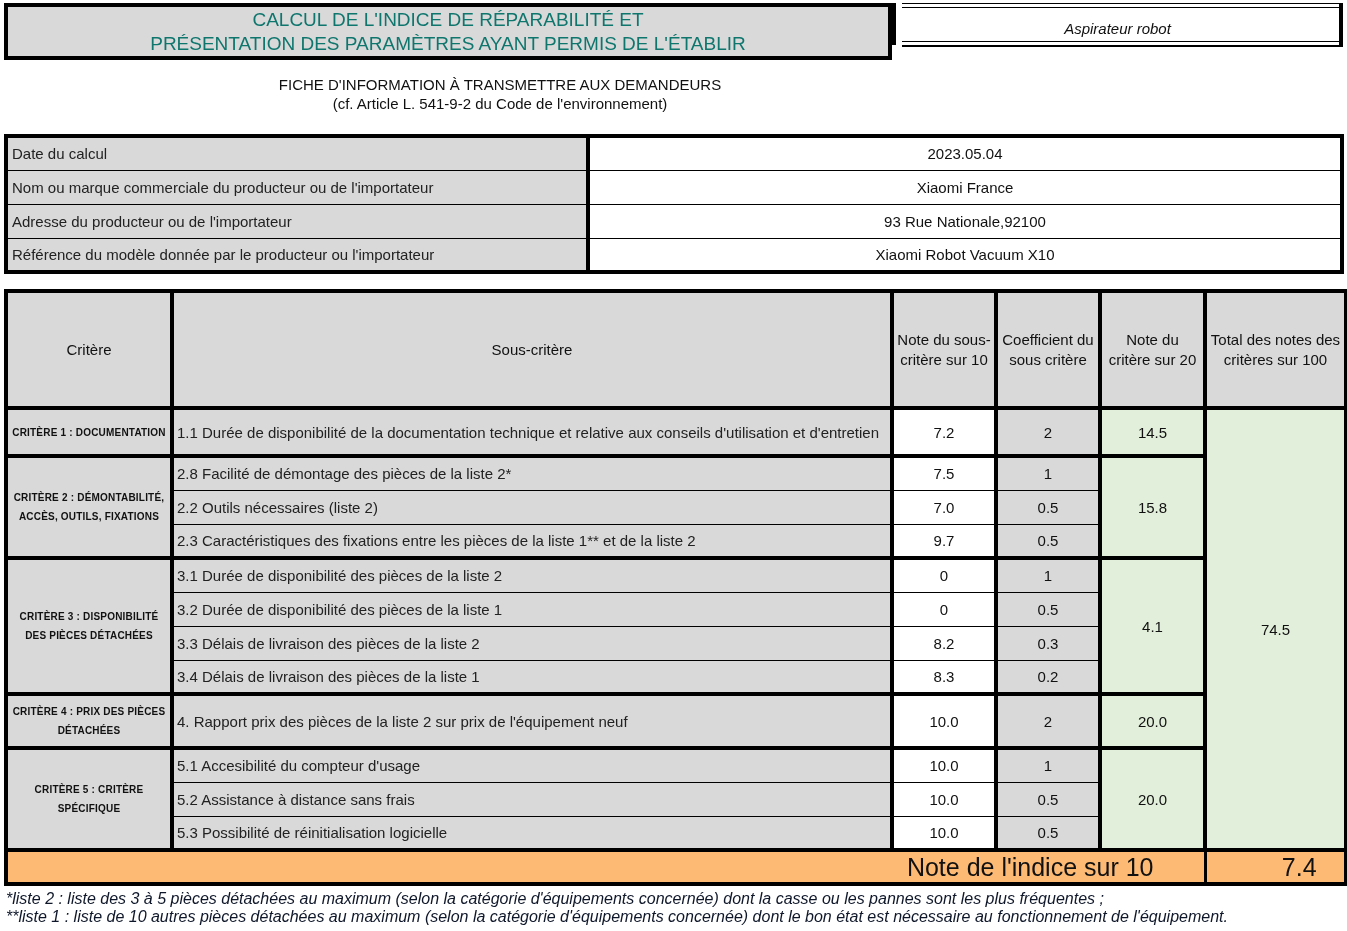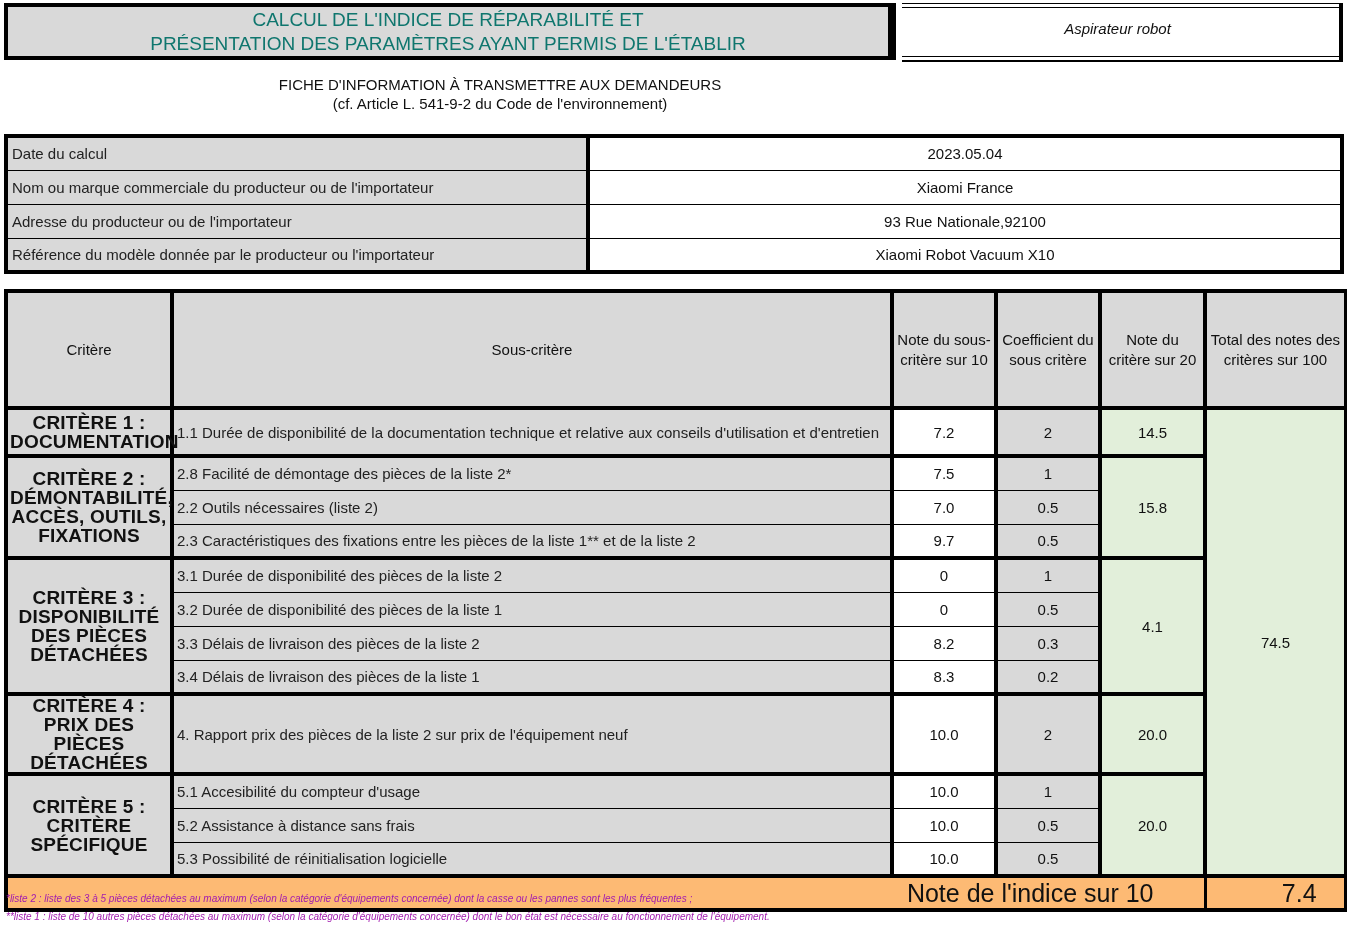--- a/index.html
+++ b/index.html
@@ -10,21 +10,21 @@
   .abs { position: absolute; }
 
   
   #title-box {
     left: 4px; top: 3px; width: 888px; height: 57px;
     background: #d9d9d9; border: 4px solid #000;
     display: flex; flex-direction: column; align-items: center; justify-content: center;
     font-size: 19px; line-height: 24px; text-align: center; color: #0f766e;
   }
   #category-box {
-    left: 892px; top: 3px; width: 451px; height: 57px;
+    left: 892px; top: 3px; width: 451px; height: 42px;
     border-left: 4px solid #000; border-right: 4px solid #000;
     background: #fff;
   }
   #category-box .dbl-top { position:absolute; left:6px; right:-4px; top:0; height:5px; border-top:1px solid #000; border-bottom:1px solid #000; }
   #category-box .dbl-bot { position:absolute; left:6px; right:-4px; bottom:-2px; height:6px; border-top:1px solid #000; border-bottom:2px solid #000; }
   #category-box .txt {
     position:absolute; left:0; right:0; top:17px; text-align:center;
     font-style: italic; font-size: 15px;
   }
 
@@ -50,21 +50,21 @@
   }
   #main-table th, #main-table td { font-size: 15px; }
   #main-table th {
     background: #d9d9d9; font-weight: normal; height: 117px; text-align: center;
     border-right: 4px solid #000; border-bottom: 4px solid #000; line-height: 20px;
     padding: 0 2px;
   }
   #main-table th:last-child { border-right: none; }
   #main-table td { border-right: 4px solid #000; }
   #main-table td.crit {
-    background: #d9d9d9; text-align: center; font-weight: bold; font-size: 19px; line-height: 19px;
+    background: #d9d9d9; text-align: center; font-weight: bold; font-size: 10px; line-height: 19px;
     border-bottom: 4px solid #000; padding: 0 2px; letter-spacing: 0.2px;
   }
   #main-table td.sub {
     background: #d9d9d9; padding-left: 3px; color: #222; line-height: 19px;
   }
   #main-table td.note { background: #fff; text-align: center; }
   #main-table td.coef { background: #d9d9d9; text-align: center; }
   #main-table td.crit20 { background: #e2efda; text-align: center; border-bottom: 4px solid #000; }
   #main-table td.total100 { background: #e2efda; text-align: center; border-right: none; }
   #main-table tr.row td.sub, #main-table tr.row td.note, #main-table tr.row td.coef { border-bottom: 1px solid #000; }
@@ -73,21 +73,21 @@
   #main-table tr.tall td { height: 48px; }
   #main-table tr.tall4 td { height: 54px; }
 
   #main-table tr.final td {
     background: #fdba74; height: 34px; border-top: 4px solid #000;
   }
   #main-table td.final-label { text-align: right; padding-right: 50px; font-size: 25px; border-right: 3px solid #000; }
   #main-table td.final-value { text-align: center; font-size: 25px; border-right: none; padding-left: 48px; }
 
   #footnotes {
-    left: 6px; top: 890px; font-style: italic; font-size: 10px; line-height: 18px; color: #a21caf;
+    left: 6px; top: 890px; font-style: italic; font-size: 16px; line-height: 18px; color: #0f172a;
   }
 </style>
 </head>
 <body>
 
 <div id="title-box" class="abs">
   <div>CALCUL DE L'INDICE DE RÉPARABILITÉ ET</div>
   <div>PRÉSENTATION DES PARAMÈTRES AYANT PERMIS DE L'ÉTABLIR</div>
 </div>
 <div id="category-box" class="abs">

